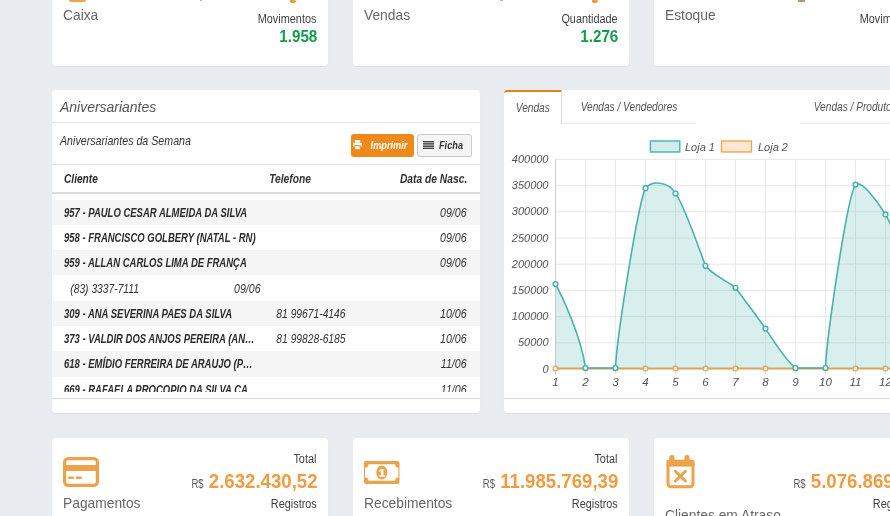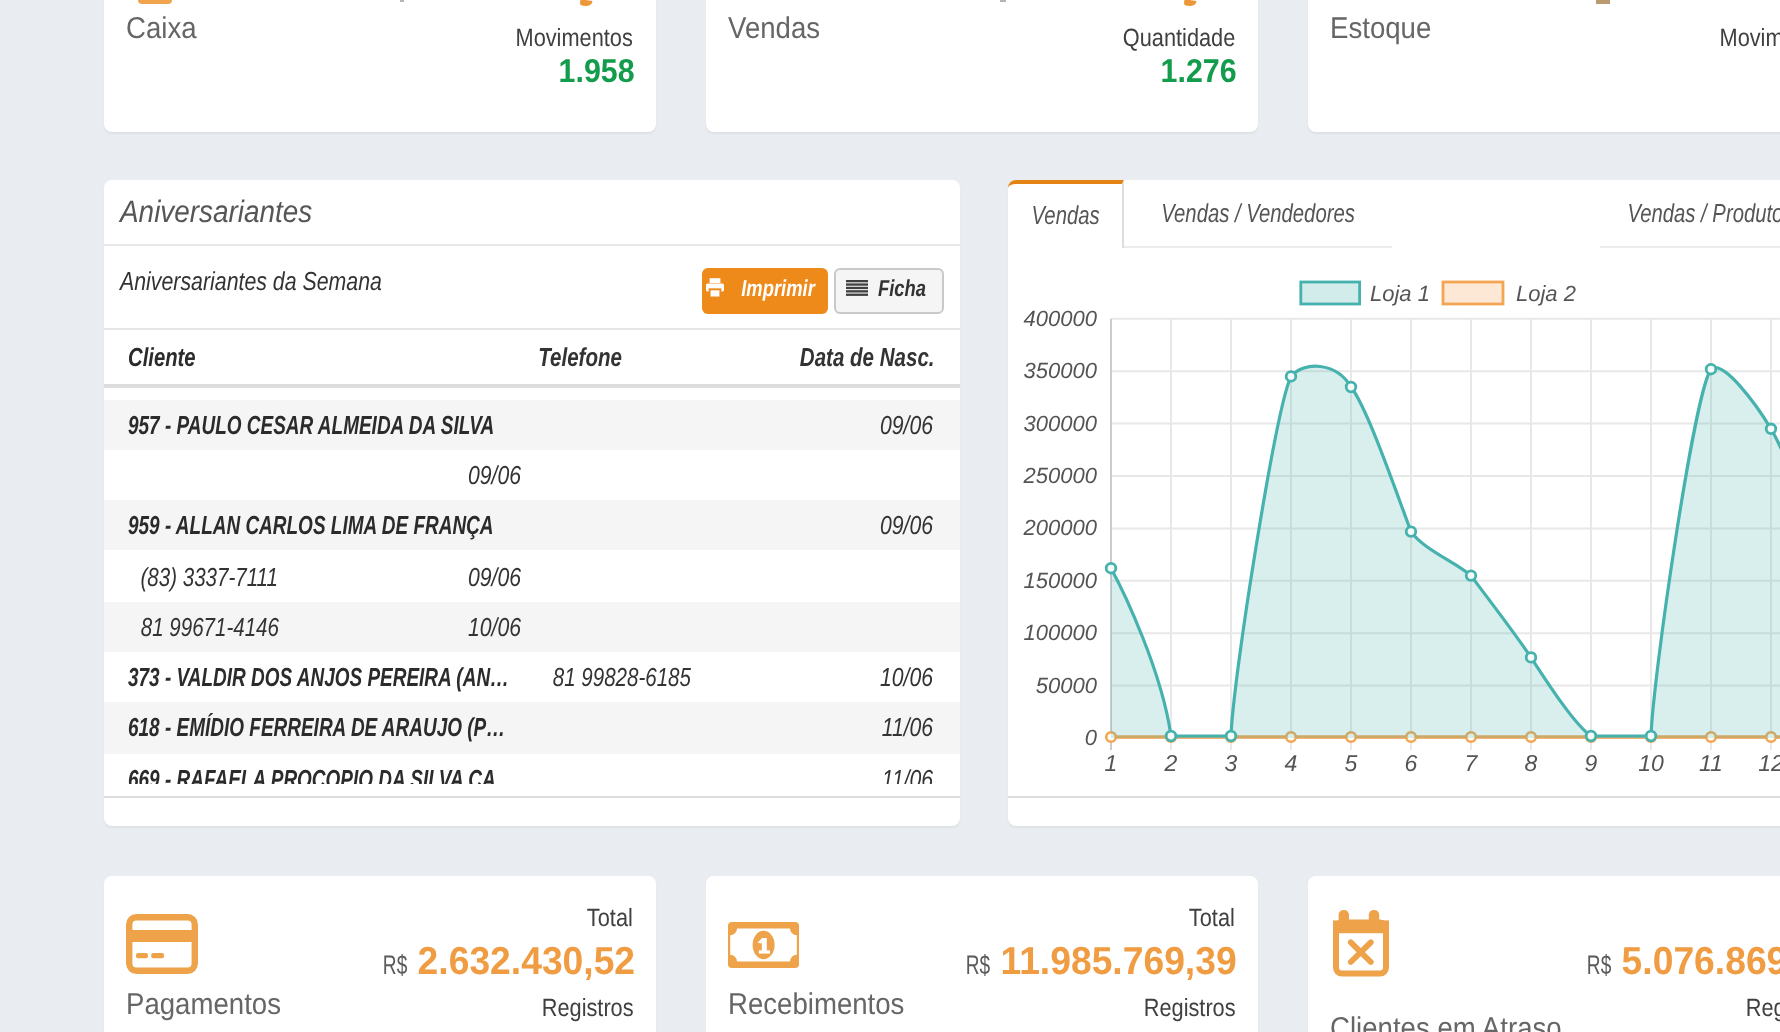--- a/index.html
+++ b/index.html
@@ -96,33 +96,35 @@
       <div class="c2"><span class="sx">Telefone</span></div>
       <div class="c3"><span class="sx" style="transform:scaleX(0.79);">Data de Nasc.</span></div>
     </div>
   <div class="scroll">
     <div class="trow odd">
         <div class="c1"><span class="sx">957 - PAULO CESAR ALMEIDA DA SILVA</span></div>
         <div class="c2"></div>
         <div class="c3"><span class="sx">09/06</span></div>
       </div>
     <div class="trow">
+        <div class="c1"><span class="sx">958 - FRANCISCO GOLBERY (NATAL - RN)</span></div>
         <div class="c2"></div>
         <div class="c3"><span class="sx">09/06</span></div>
       </div>
     <div class="trow odd">
         <div class="c1"><span class="sx">959 - ALLAN CARLOS LIMA DE FRANÇA</span></div>
         <div class="c2"></div>
         <div class="c3"><span class="sx">09/06</span></div>
       </div>
     <div class="trow">
         <div class="c2"><span class="sx">(83) 3337-7111</span></div>
         <div class="c3"><span class="sx">09/06</span></div>
       </div>
     <div class="trow odd">
+        <div class="c1"><span class="sx">309 - ANA SEVERINA PAES DA SILVA</span></div>
         <div class="c2"><span class="sx">81 99671-4146</span></div>
         <div class="c3"><span class="sx">10/06</span></div>
       </div>
     <div class="trow">
         <div class="c1"><span class="sx">373 - VALDIR DOS ANJOS PEREIRA (AN…</span></div>
         <div class="c2"><span class="sx">81 99828-6185</span></div>
         <div class="c3"><span class="sx">10/06</span></div>
       </div>
     <div class="trow odd">
         <div class="c1"><span class="sx">618 - EMÍDIO FERREIRA DE ARAUJO (P…</span></div>

